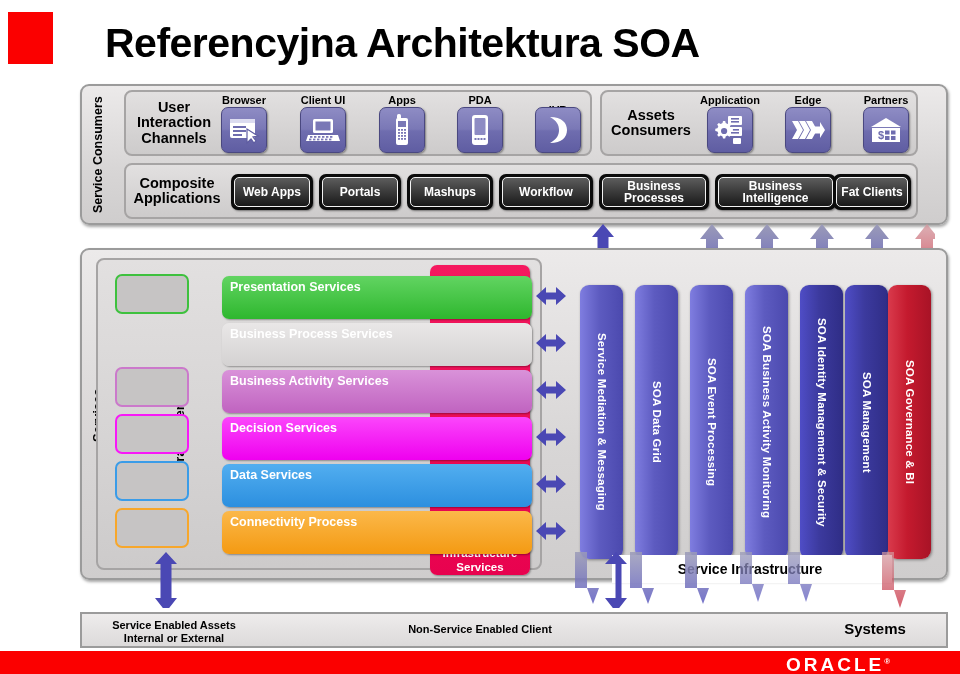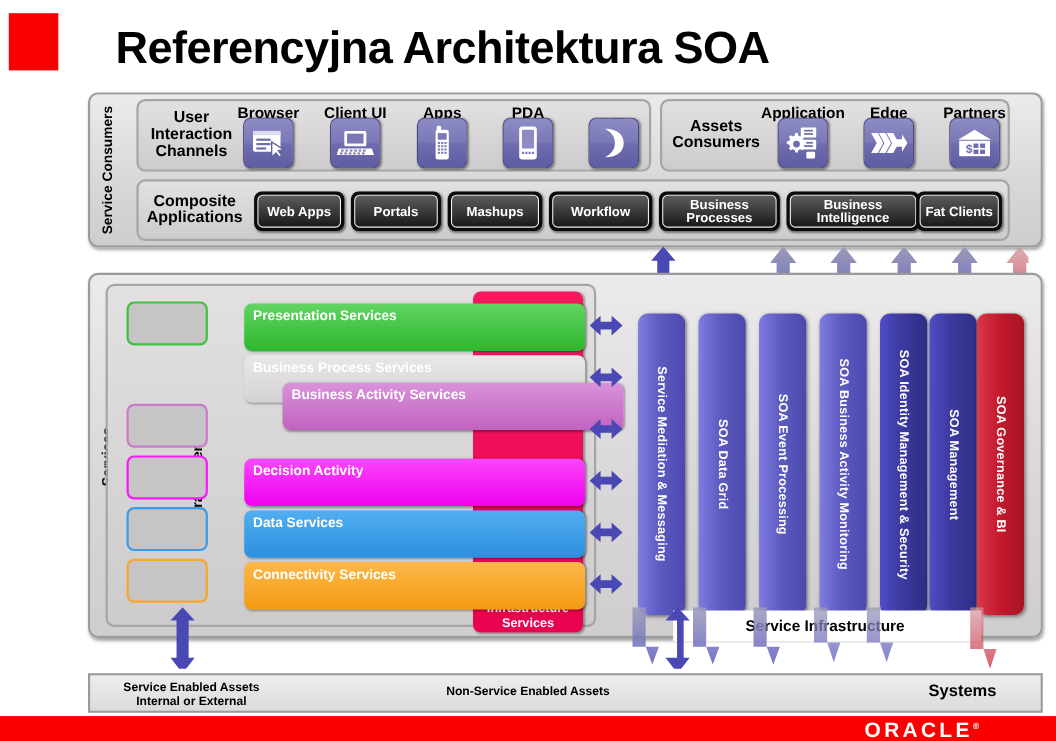--- a/index.html
+++ b/index.html
@@ -59,21 +59,21 @@
   .tile {
     position: absolute; width: 46px; height: 46px;
     border-radius: 7px;
     background: linear-gradient(180deg,#8e8cc4 0%, #7a78b6 48%, #6f6daf 52%, #5f5da2 100%);
     border: 1px solid #4a4880;
     box-shadow: 1px 1px 2px rgba(0,0,0,.4);
     display: flex; align-items: center; justify-content: center;
   }
   .tile svg { display: block; }
   .tile-cap {
-    position: absolute; font-size: 14px; font-weight: bold; color: #000;
+    position: absolute; font-size: 11px; font-weight: bold; color: #000;
     text-align: center; white-space: nowrap;
   }
 
   
   .pill {
     position: absolute; height: 36px;
     background: #0b0b0b;
     border-radius: 7px;
     padding: 3px;
     box-shadow: 1px 1px 2px rgba(0,0,0,.45);
@@ -387,34 +387,34 @@
 <div class="fed-box" style="top:508px;border-color:#f7a72b;"></div>
 
 <div class="srow" style="top:276px;background:linear-gradient(180deg,#62d462 0%,#2eb72e 100%);">
   <div>Presentation Services</div>
   </div>
 
 <div class="srow" style="top:323px;background:linear-gradient(180deg,#e9e7e7 0%,#d4d2d2 100%);">
   <div>Business Process Services</div>
   </div>
 
-<div class="srow" style="top:348px;background:linear-gradient(180deg,#d992d9 0%,#c063c0 100%);margin-left:35px;">
+<div class="srow" style="top:370px;background:linear-gradient(180deg,#d992d9 0%,#c063c0 100%);">
   <div>Business Activity Services</div>
   </div>
 
 <div class="srow" style="top:417px;background:linear-gradient(180deg,#fb46fb 0%,#ef00ef 100%);">
-  <div>Decision Activity</div>
+  <div>Decision Services</div>
   </div>
 
 <div class="srow" style="top:464px;background:linear-gradient(180deg,#52aef0 0%,#2c8fdf 100%);">
   <div>Data Services</div>
   </div>
 
 <div class="srow" style="top:511px;background:linear-gradient(180deg,#fbb84a 0%,#f49a12 100%);">
-  <div>Connectivity Services</div>
+  <div>Connectivity Process</div>
   </div>
 
 <svg class="abs" style="left:536px;top:276px;width:30px;height:290px;">
   <g fill="#4a48b4">
     <path d="M0 10 L10 1 L10 6.5 L20 6.5 L20 1 L30 10 L20 19 L20 13.5 L10 13.5 L10 19 Z" transform="translate(0,10)"></path>
     <path d="M0 10 L10 1 L10 6.5 L20 6.5 L20 1 L30 10 L20 19 L20 13.5 L10 13.5 L10 19 Z" transform="translate(0,57)"></path>
     <path d="M0 10 L10 1 L10 6.5 L20 6.5 L20 1 L30 10 L20 19 L20 13.5 L10 13.5 L10 19 Z" transform="translate(0,104)"></path>
     <path d="M0 10 L10 1 L10 6.5 L20 6.5 L20 1 L30 10 L20 19 L20 13.5 L10 13.5 L10 19 Z" transform="translate(0,151)"></path>
     <path d="M0 10 L10 1 L10 6.5 L20 6.5 L20 1 L30 10 L20 19 L20 13.5 L10 13.5 L10 19 Z" transform="translate(0,198)"></path>
     <path d="M0 10 L10 1 L10 6.5 L20 6.5 L20 1 L30 10 L20 19 L20 13.5 L10 13.5 L10 19 Z" transform="translate(0,245)"></path>
@@ -471,19 +471,19 @@
   <g fill="#ffffff">
     <polygon points="0,56 800,56 800,62 0,62"></polygon>
   </g>
 </svg>
 
 <div class="abs" id="assets-bar"></div>
 <div class="asset-txt" style="left:84px;top:619px;width:180px;">
   <div>Service Enabled Assets</div>
   <div>Internal or External</div>
 </div>
-<div class="asset-txt" style="left:360px;top:623px;width:240px;">Non-Service Enabled Assets</div>
+<div class="asset-txt" style="left:360px;top:623px;width:240px;">Non-Service Enabled Client</div>
 <div class="abs" id="systems-txt">Systems</div>
 
 <div class="abs" id="footer-red"></div>
 <div class="abs" id="oracle-logo">
   <span>ORACLE</span><span id="oracle-tm">®</span>
 </div>
 
 </body></html>

